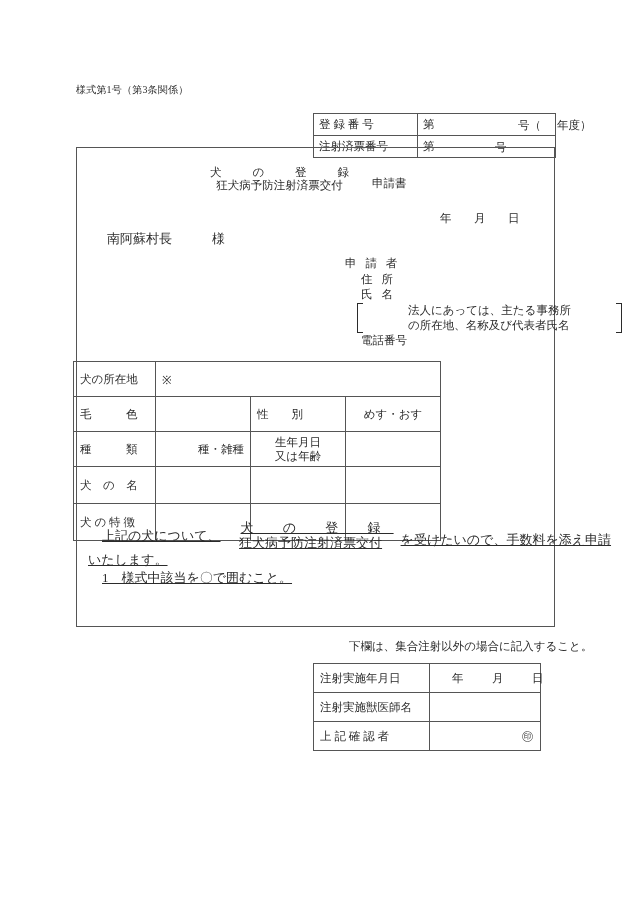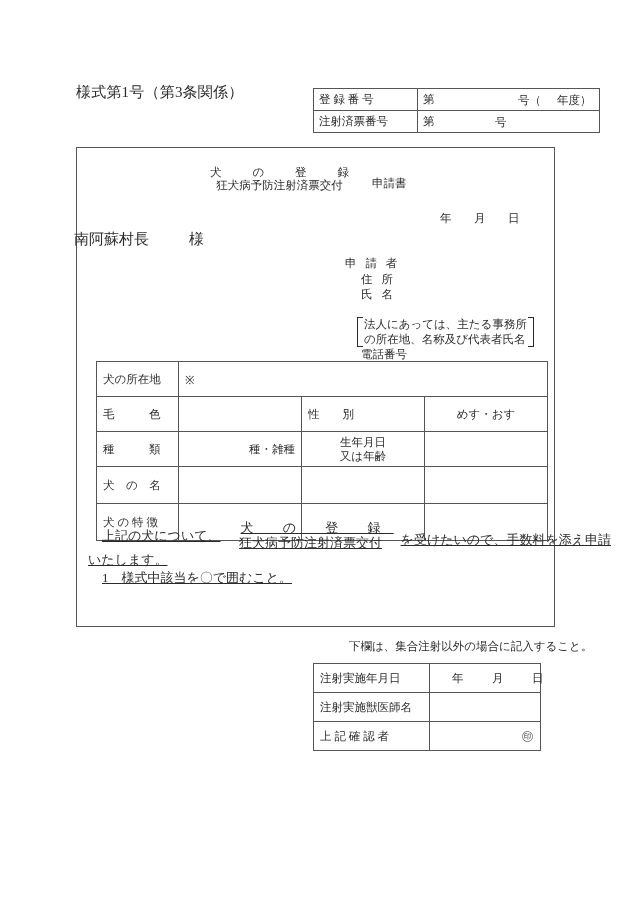--- a/index.html
+++ b/index.html
@@ -24,30 +24,30 @@
     overflow: hidden;
   }
 
   
   .abs { position: absolute; }
 
   
   .form-no {
     left: 76px;
     top: 83px;
-    font-size: 15px;
+    font-size: 10px;
     letter-spacing: 0.2px;
     white-space: nowrap;
   }
 
   
   .reg-table {
     left: 313px;
-    top: 88px;
-    width: 287px;
+    top: 113px;
+    width: 243px;
     border-collapse: collapse;
     font-size: 11.5px;
   }
   .reg-table td {
     border: 1px solid #555;
     height: 21px;
     padding: 0 5px;
     vertical-align: middle;
     white-space: nowrap;
   }
@@ -112,43 +112,44 @@
   .date-line {
     left: 440px;
     top: 211px;
     font-size: 11.5px;
     white-space: nowrap;
   }
   .date-line .g { display: inline-block; width: 34px; }
 
   
   .addressee {
-    left: 74px;
+    left: 107px;
     top: 230px;
-    font-size: 15px;
+    font-size: 13px;
     white-space: nowrap;
   }
   .addressee .sama { margin-left: 40px; }
 
   
   .applicant {
     left: 345px;
     top: 256px;
     font-size: 11.5px;
     line-height: 15.5px;
     white-space: nowrap;
   }
   .applicant .r { display: block; }
   .ap-head { letter-spacing: 3px; }
   .ap-ind { padding-left: 16px; letter-spacing: 3px; }
   .ap-note {
     display: flex;
     align-items: stretch;
     padding-left: 12px;
-    margin: 14px 0 0 0;
+    margin: 0 0 0 0;
+    gap: 44px;
   }
   .brk {
     display: inline-block;
     width: 5px;
     align-self: stretch;
     border-top: 1px solid #2b2b2b;
     border-bottom: 1px solid #2b2b2b;
     position: relative;
   }
   .brk.l { border-left: 1px solid #2b2b2b; }
@@ -156,23 +157,23 @@
   .ap-note-txt {
     display: inline-block;
     line-height: 15px;
     padding: 0 1px;
   }
   .ap-note-txt span { display: block; }
   .ap-tel { padding-left: 16px; }
 
   
   .dog-table {
-    left: 96px;
+    left: 73px;
     top: 361px;
-    width: 452px;
+    width: 368px;
     border-collapse: collapse;
     font-size: 11.5px;
     table-layout: fixed;
   }
   .dog-table td {
     border: 1px solid #555;
     padding: 0 6px;
     vertical-align: middle;
     height: 34px;
   }

